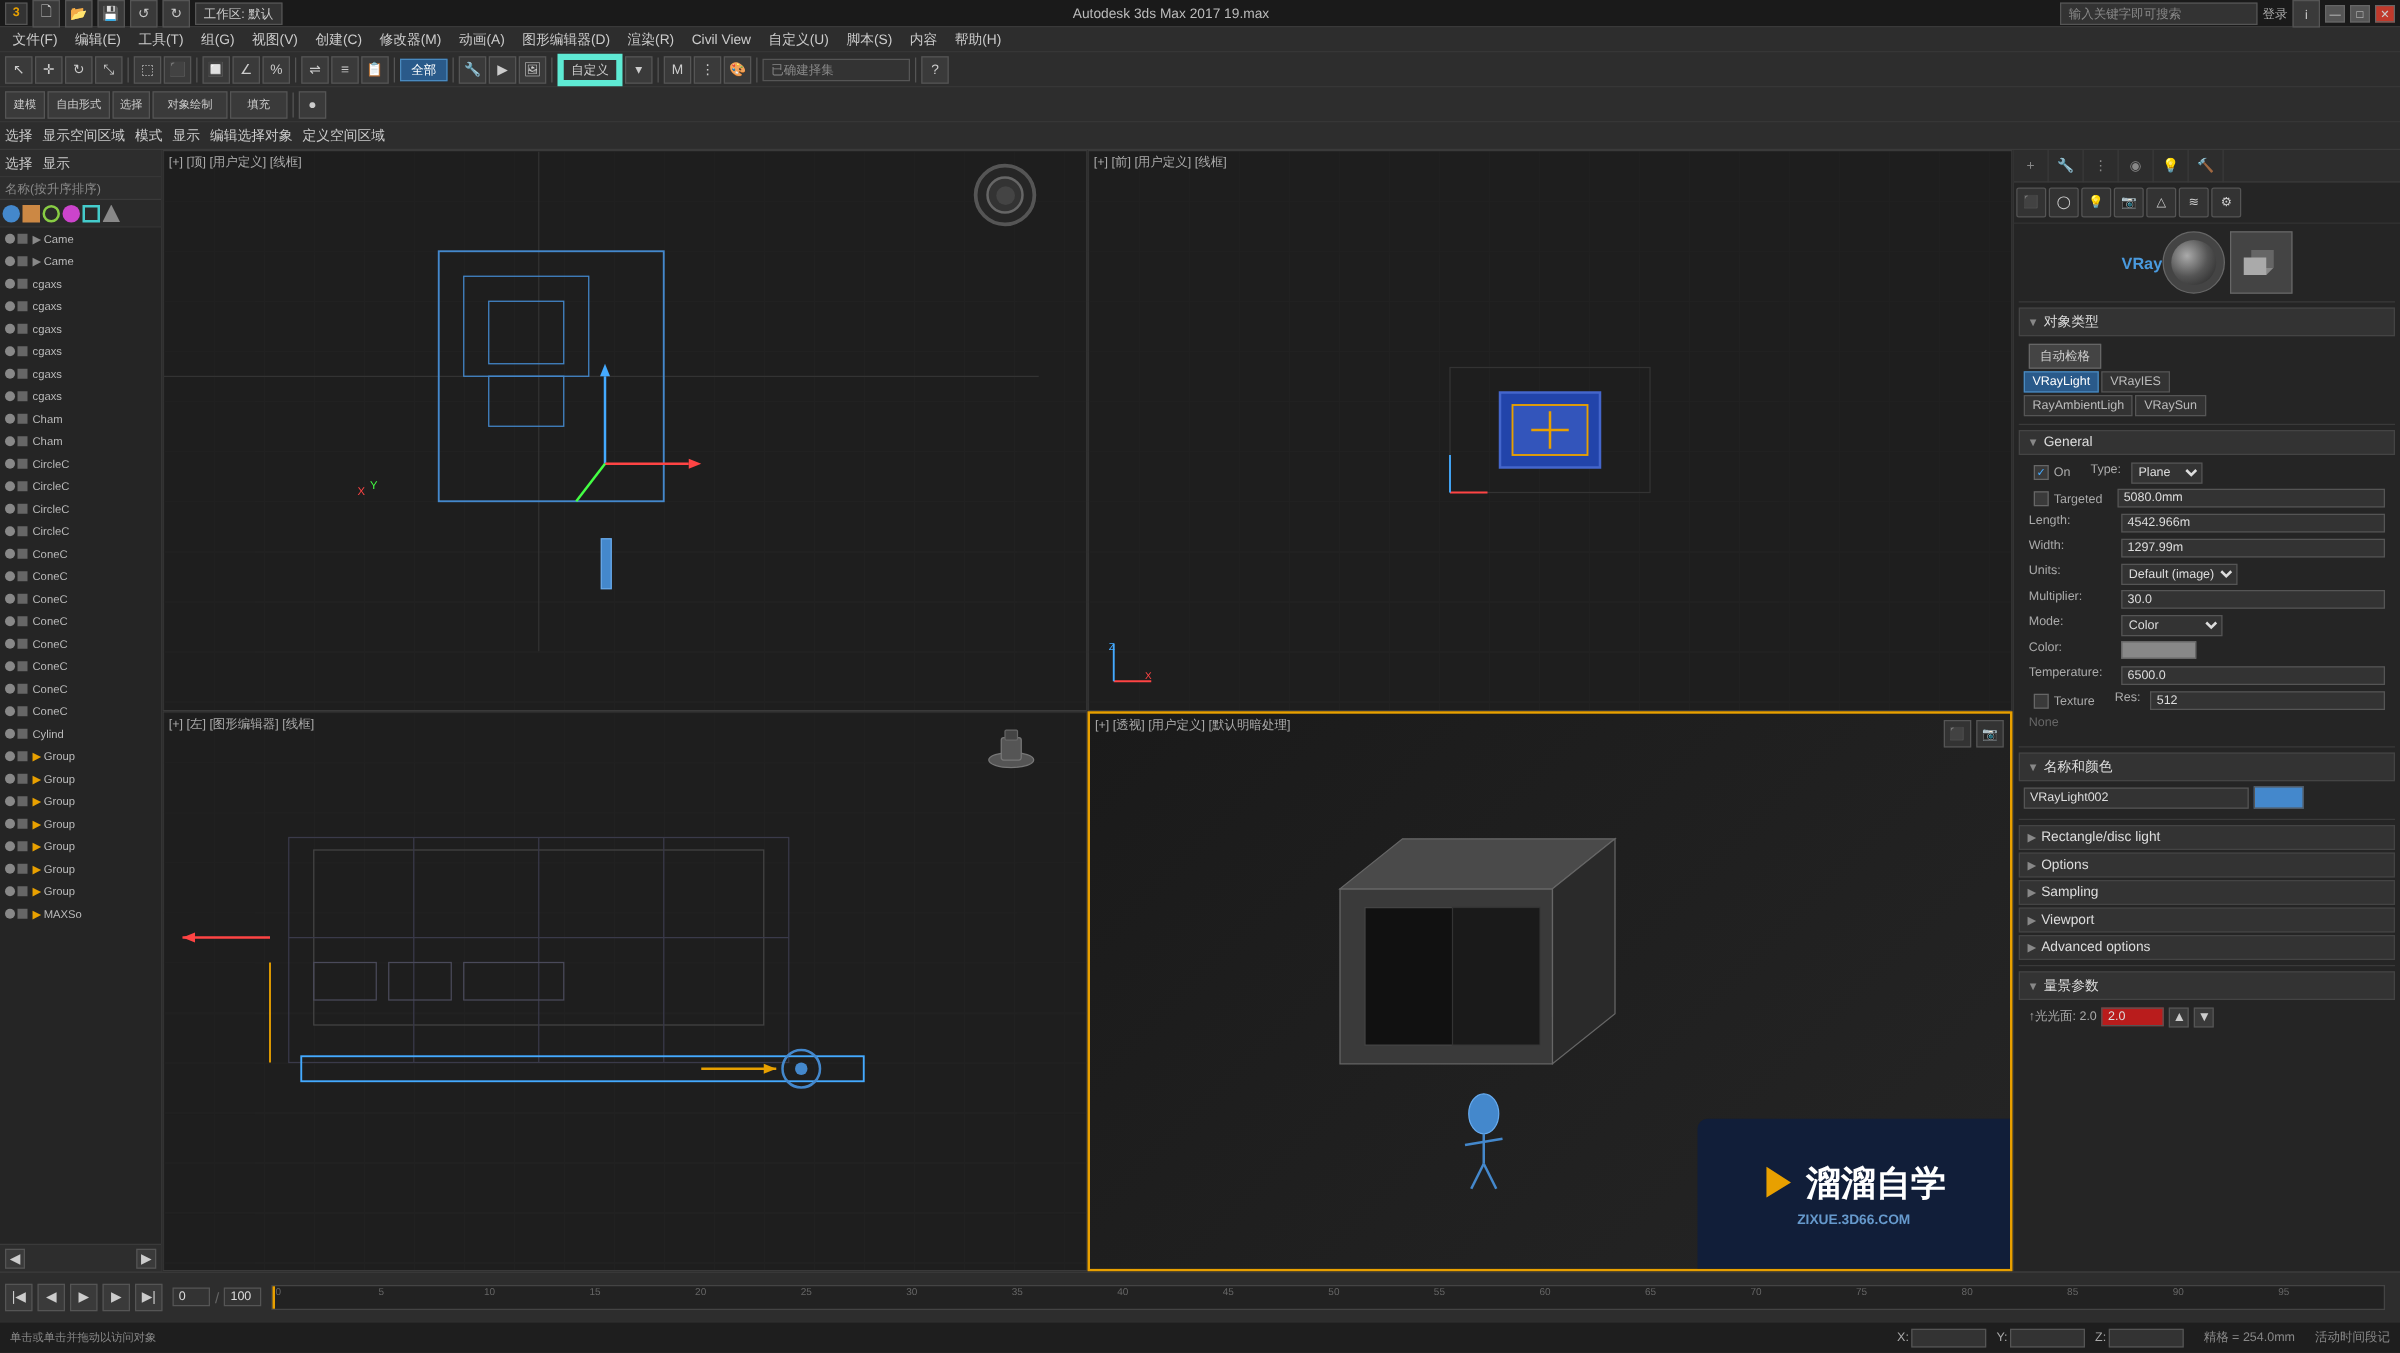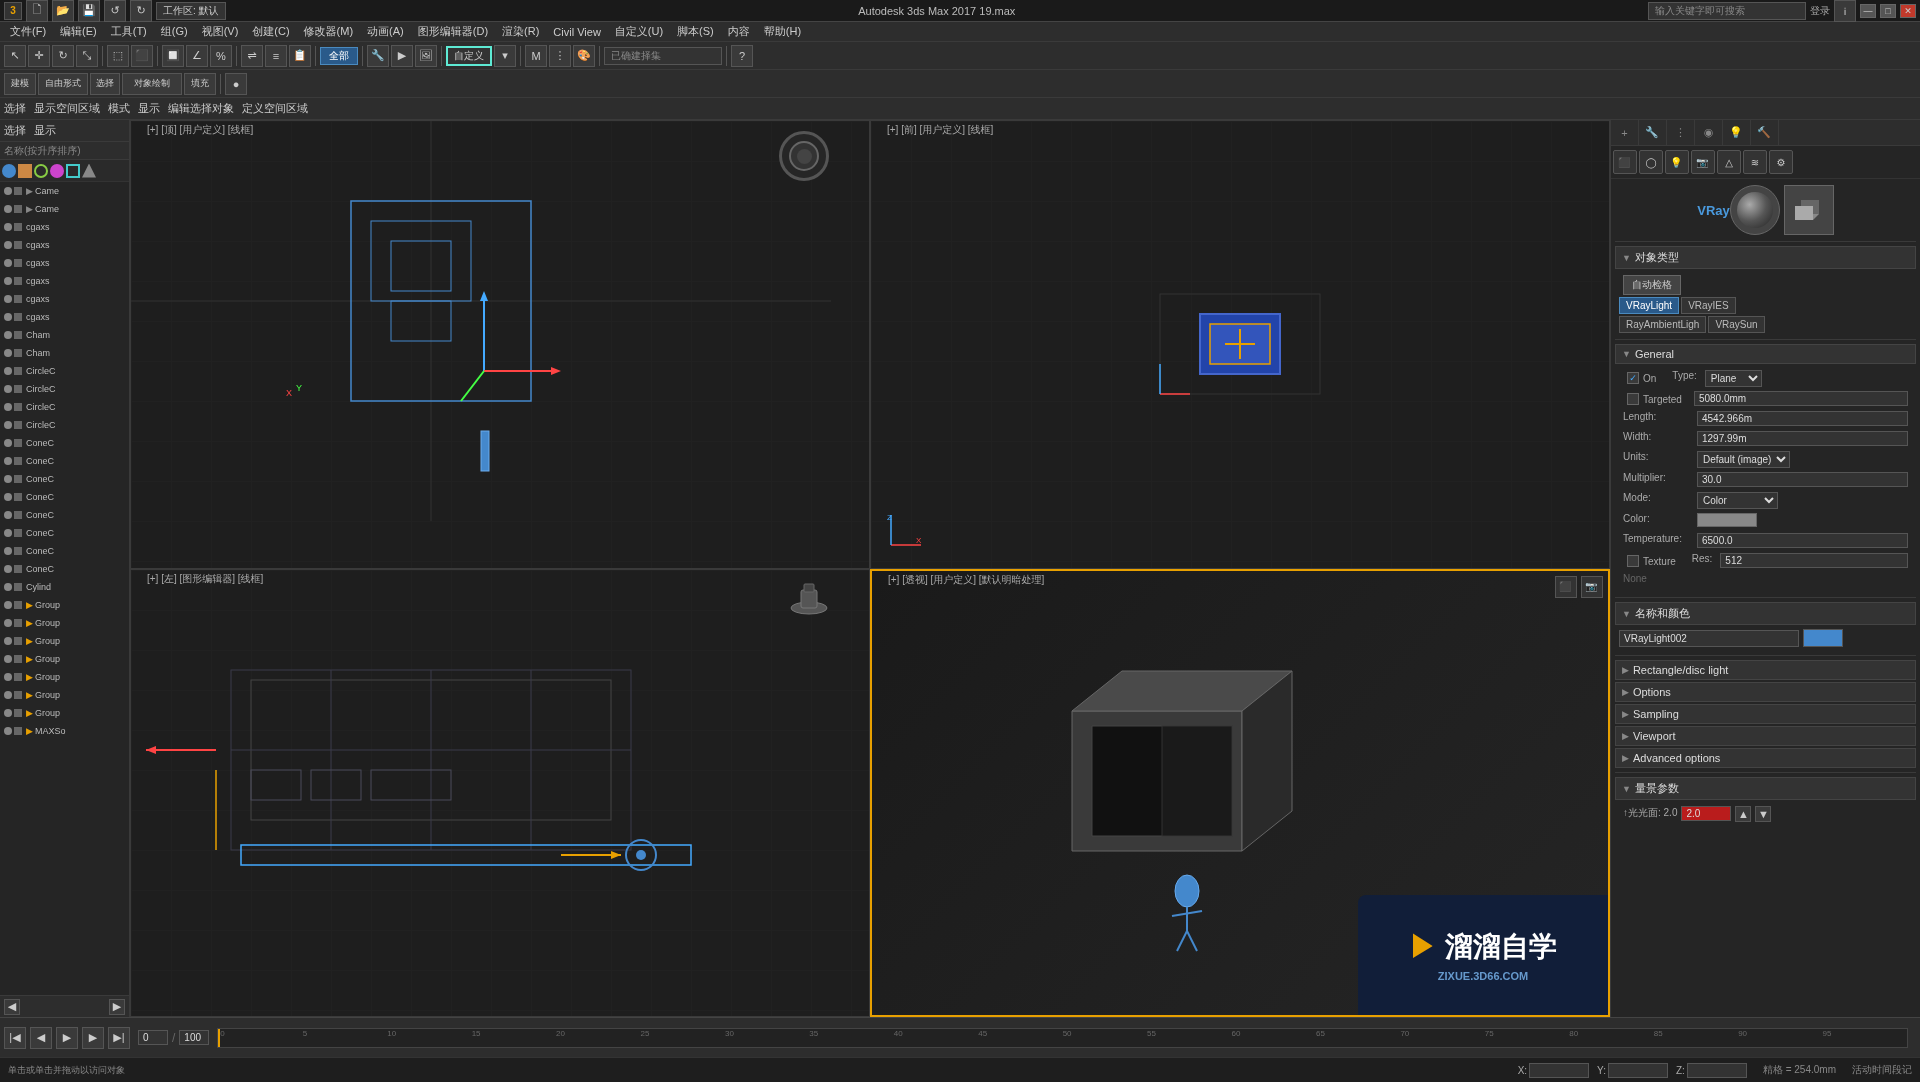--- a/index.html
+++ b/index.html
@@ -36,21 +36,21 @@
     #outliner-list { flex: 1; overflow-y: auto; }
     .outliner-item { height: 18px; display: flex; align-items: center; padding-left: 4px; font-size: 10px; color: #bbb; cursor: pointer; white-space: nowrap; }
     .item-icons { display: flex; align-items: center; gap: 1px; margin-right: 3px; }
 
     
     #viewport-area { flex: 1; background: #222; position: relative; }
     #viewports { display: grid; grid-template-columns: 1fr 1fr; grid-template-rows: 1fr 1fr; width: 100%; height: 100%; }
 
     .viewport { position: relative; background: #1e1e1e; border: 1px solid #3a3a3a; overflow: hidden; cursor: crosshair; }
     .viewport.active { border: 2px solid #e8a000; }
-    .vp-label { position: absolute; top: 2px; left: 16px; font-size: 10px; color: #aaa; z-index: 10; pointer-events: none; }
+    .vp-label { position: absolute; top: 2px; left: 4px; font-size: 10px; color: #aaa; z-index: 10; pointer-events: none; }
     .vp-content { width: 100%; height: 100%; position: relative; }
 
     
     .vp-grid { position: absolute; inset: 0; background: repeating-linear-gradient(#2a2a2a 0px, #2a2a2a 1px, transparent 1px, transparent 40px), repeating-linear-gradient(90deg, #2a2a2a 0px, #2a2a2a 1px, transparent 1px, transparent 40px); opacity: 0.3; }
 
     
     #right-panel { width: 310px; background: #252525; border-left: 1px solid #3a3a3a; display: flex; flex-direction: column; overflow: hidden; }
 
     
     #cmd-tabs { height: 26px; background: #2d2d2d; display: flex; align-items: center; border-bottom: 1px solid #3a3a3a; }
@@ -172,38 +172,38 @@
   <div class="tb-btn">⇌</div>
   <div class="tb-btn">≡</div>
   <div class="tb-btn">📋</div>
   <div class="tb-sep"></div>
   <div style="background:#2a5a8a;border:1px solid #4a8abf;padding:1px 8px;font-size:10px;color:#fff;cursor:pointer;">全部</div>
   <div class="tb-sep"></div>
   <div class="tb-btn">🔧</div>
   <div class="tb-btn">▶</div>
   <div class="tb-btn">🖼</div>
   <div class="tb-sep"></div>
-  <div style="background:#333;border:2px solid #5eead4;padding:1px 6px;font-size:10px;color:#ccc;">自定义</div>
+  <div style="background:#333;border:5px solid #5eead4;padding:1px 6px;font-size:10px;color:#ccc;">自定义</div>
   <div class="tb-btn">▾</div>
   <div class="tb-sep"></div>
   <div class="tb-btn">M</div>
   <div class="tb-btn">⋮</div>
   <div class="tb-btn">🎨</div>
   <div class="tb-sep"></div>
   <div style="background:#333;border:1px solid #555;padding:1px 60px 1px 6px;font-size:10px;color:#888;">已确建择集</div>
   <div class="tb-sep"></div>
   <div class="tb-btn">?</div>
 </div>
 
 <div id="toolbar2">
   <div class="tb-btn" style="width:32px;font-size:9px;">建模</div>
   <div class="tb-btn" style="width:50px;font-size:9px;">自由形式</div>
   <div class="tb-btn" style="width:30px;font-size:9px;">选择</div>
   <div class="tb-btn" style="width:60px;font-size:9px;">对象绘制</div>
-  <div class="tb-btn" style="width:32px;font-size:9px;">填充</div>
+  <div class="tb-btn" style="width:46px;font-size:9px;">填充</div>
   <div class="tb-sep"></div>
   <div class="tb-btn">●</div>
 </div>
 
 <div id="toolbar3">
   <span>选择</span>
   <span>显示空间区域</span>
   <span>模式</span>
   <span>显示</span>
   <span>编辑选择对象</span>

